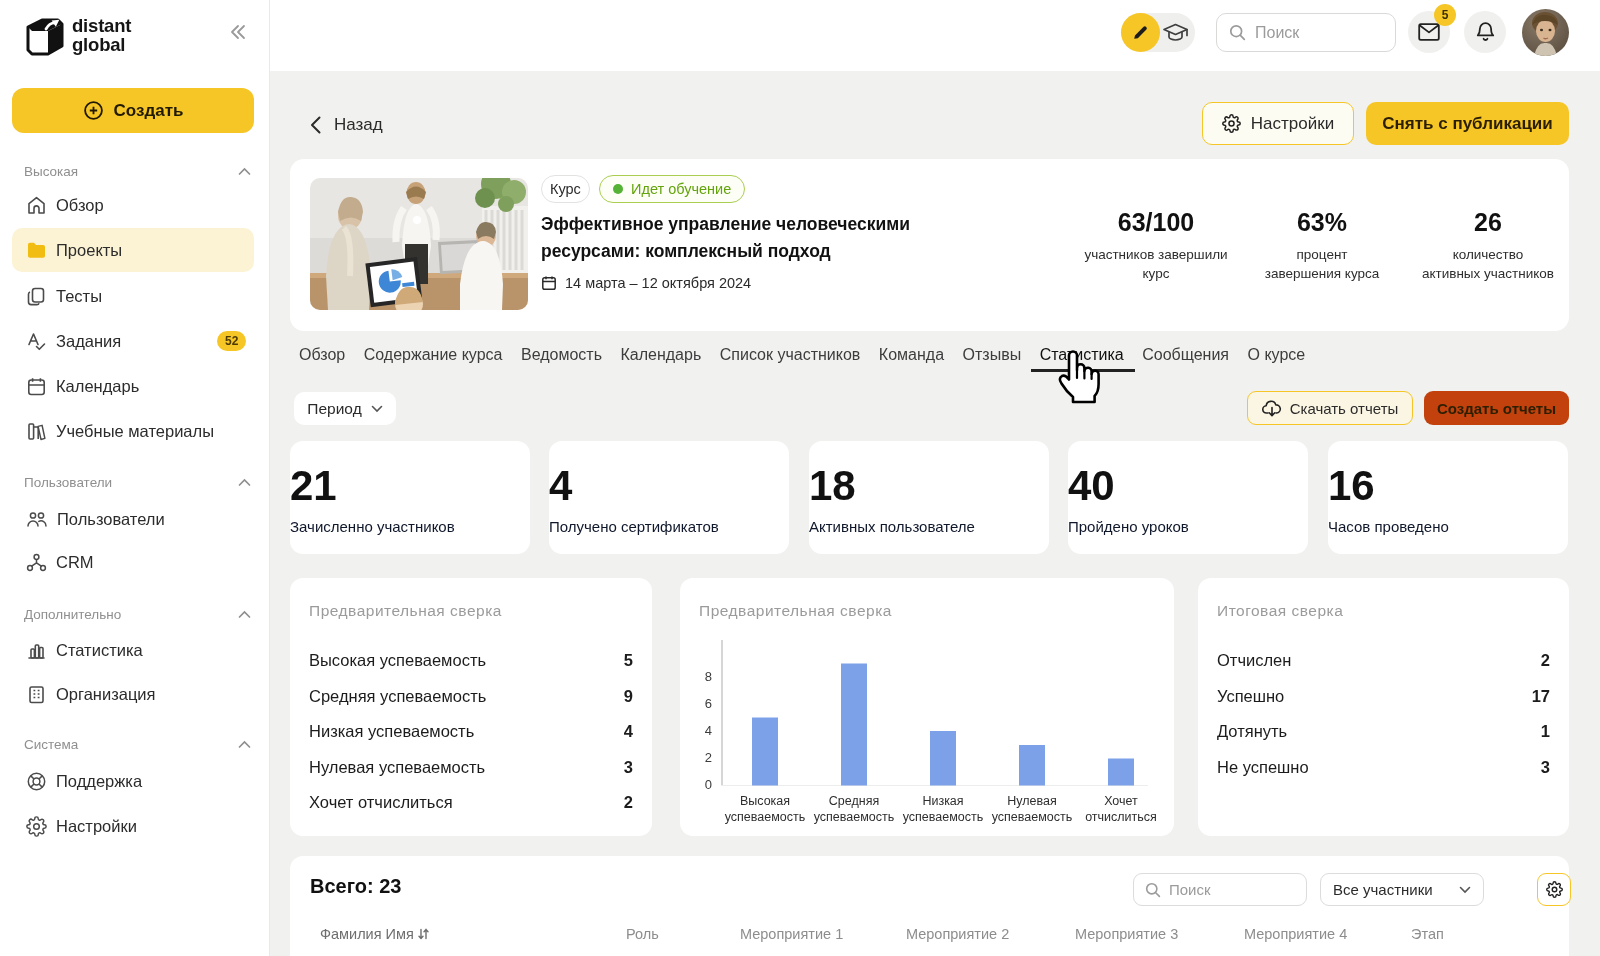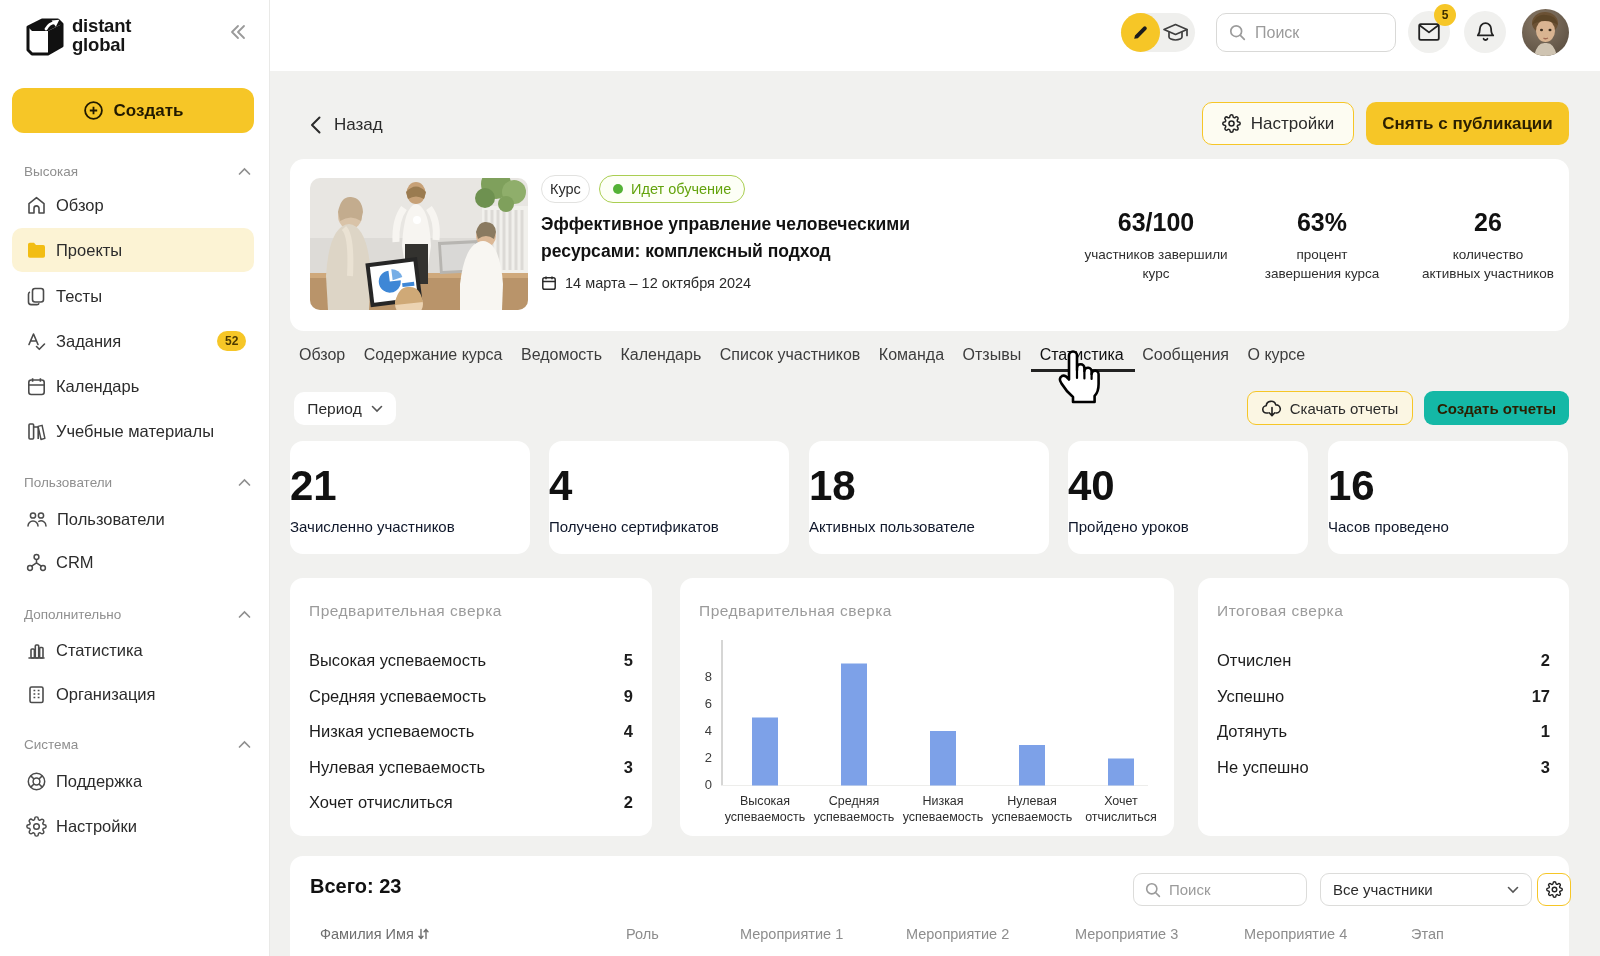--- a/index.html
+++ b/index.html
@@ -44,35 +44,35 @@
   .course-date { position:absolute; left:251px; top:116px; font-size:14.5px; color:#2b2b2b; display:flex; align-items:flex-start; gap:8px; }
   .cstat { position:absolute; top:49px; text-align:center; }
   .cstat .num { font-size:25px; font-weight:bold; color:#111; }
   .cstat .lbl { font-size:13.5px; color:#2e2e2e; margin-top:9px; line-height:1.4; }
 
   .tabs { position:absolute; left:28px; top:275px; font-size:16px; color:#3d3d3d; display:flex; gap:18.5px; white-space:nowrap; }
   .tab-underline { position:absolute; left:760px; top:298px; width:104px; height:3px; background:#222; }
 
   .pill-period { position:absolute; left:23px; top:321px; width:102px; height:33px; background:#fff; border-radius:10px; display:flex; align-items:center; justify-content:center; gap:9px; font-size:15.5px; color:#2b2b2b; }
   .btn-download { position:absolute; left:976px; top:320px; width:166px; height:34px; background:#fbf6e3; border:1.5px solid #f6c627; border-radius:9px; display:flex; align-items:center; justify-content:center; gap:8px; font-size:15px; color:#2b2b2b; }
-  .btn-createrep { position:absolute; left:1153px; top:320px; width:145px; height:34px; background:#14b8a6; border-radius:9px; display:flex; align-items:center; justify-content:center; font-size:15px; font-weight:bold; color:#2b1f00; }
+  .btn-createrep { position:absolute; left:1153px; top:320px; width:145px; height:34px; background:#c2410c; border-radius:9px; display:flex; align-items:center; justify-content:center; font-size:15px; font-weight:bold; color:#2b1f00; }
 
   .scard { position:absolute; top:370px; height:113px; background:#fff; border-radius:13px; text-align:left; }
   .scard .num { font-size:42px; font-weight:bold; color:#111; margin-top:21px; }
   .scard .lbl { font-size:15px; color:#0f172a; margin-top:8px; }
 
   .panel { position:absolute; top:507px; background:#fff; border-radius:13px; }
   .panel-title { position:absolute; left:19px; top:24px; font-size:15.5px; color:#9b9b9b; letter-spacing:0.5px; }
   .prow { position:absolute; left:19px; right:19px; display:flex; justify-content:space-between; font-size:16.5px; color:#1c1c1c; }
   .prow b { font-weight:bold; }
 
   .bottom-card { position:absolute; left:19px; top:785px; width:1279px; height:100px; background:#fff; border-radius:13px 13px 0 0; }
   .total { position:absolute; left:20px; top:19px; font-size:20px; font-weight:bold; color:#111; }
   .bsearch { position:absolute; left:843px; top:17px; width:174px; height:33px; border:1px solid #dcdcda; border-radius:9px; display:flex; align-items:center; gap:8px; padding-left:11px; font-size:15px; color:#9b9b9b; background:#fff; }
-  .bselect { position:absolute; left:1030px; top:17px; width:212px; height:33px; border:1px solid #dcdcda; border-radius:9px; display:flex; align-items:center; justify-content:space-between; padding:0 12px; font-size:15px; color:#2b2b2b; background:#fff; }
+  .bselect { position:absolute; left:1030px; top:17px; width:164px; height:33px; border:1px solid #dcdcda; border-radius:9px; display:flex; align-items:center; justify-content:space-between; padding:0 12px; font-size:15px; color:#2b2b2b; background:#fff; }
   .bgear { position:absolute; left:1247px; top:17px; width:34px; height:33px; border:1.5px solid #f6c627; border-radius:9px; display:flex; align-items:center; justify-content:center; background:#fff; }
   .thead { position:absolute; top:70px; font-size:14.5px; color:#8d8d8d; }
 </style>
 </head>
 <body>
 
 <div id="topbar"></div>
 
 <div id="sidebar">
 

